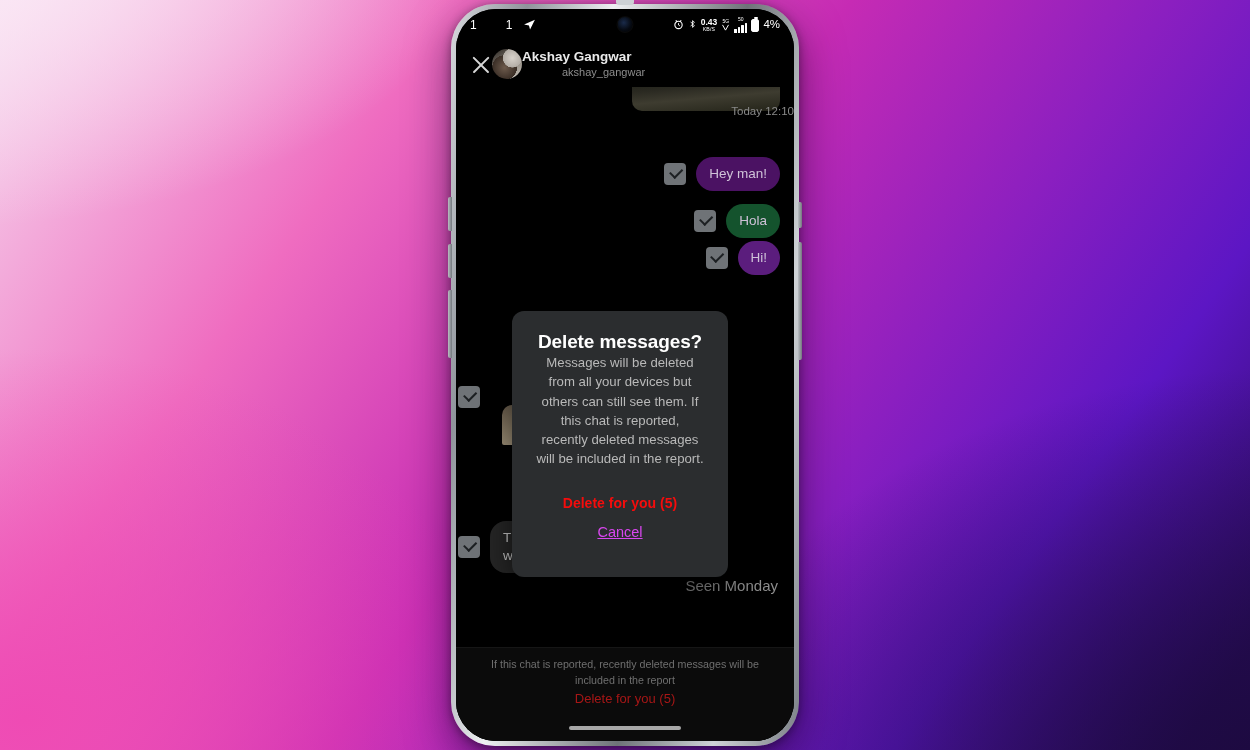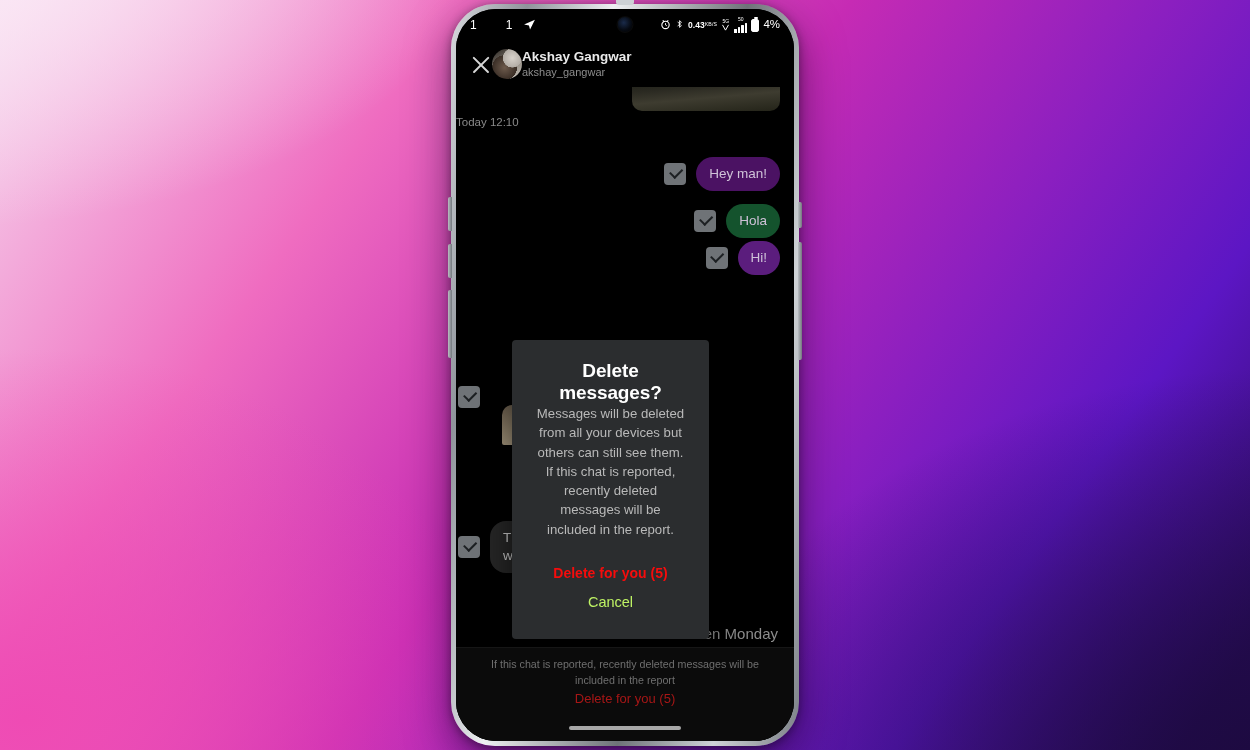--- a/index.html
+++ b/index.html
@@ -62,21 +62,21 @@
     position:absolute; left:50%; transform:translateX(-50%); top:7px;
     width:17px; height:17px; border-radius:50%;
     background:radial-gradient(circle at 42% 38%, #1a2b4a 0%, #060a12 58%, #000 100%);
     border:1px solid #0b0b0b; z-index:5;
   }
   .sb-num { font-size:12px; font-weight:400; line-height:1; }
   #sb-num-1 { margin-right:12px; }
   #sb-num-2 { margin-left:12px; }
   .tg-icon { display:inline-block; margin-left:6px; }
   .sb-text { font-size:11.5px; line-height:1; }
-  .kbs { display:flex; flex-direction:row; align-items:center; line-height:1; }
+  .kbs { display:flex; flex-direction:column; align-items:center; line-height:1; }
   .kbs b { font-size:8.5px; font-weight:700; }
   .kbs i { font-size:5.2px; font-style:normal; letter-spacing:.2px; }
   .mini-stack { display:flex; flex-direction:column; align-items:center; line-height:1; }
   .mini-stack i { font-size:5px; font-style:normal; }
   .bars { display:flex; align-items:flex-end; gap:1.2px; height:11px; }
   .bars span { width:2.4px; background:#fff; border-radius:.5px; }
   .battery {
     width:8px; height:13px; border:1.2px solid #fff; border-radius:2px;
     position:relative; background:linear-gradient(#fff,#fff);
   }
@@ -102,21 +102,21 @@
   #avatar {
     width:30px; height:30px; flex:0 0 30px; border-radius:50%;
     background:
       radial-gradient(circle at 68% 30%, #d8d2cb 0%, #b3ada6 32%, rgba(0,0,0,0) 33%),
       radial-gradient(circle at 42% 62%, #6d5a4c 0%, #3a2e26 48%, rgba(0,0,0,0) 49%),
       linear-gradient(150deg,#2a2520 0%,#8c857c 55%,#cfcac2 100%);
     overflow:hidden;
   }
   .hdr-names { display:flex; flex-direction:column; gap:1px; }
   #hdr-name   { color:#eaeaea; font-size:13.5px; font-weight:700; line-height:1.15; }
-  #hdr-handle { color:#8d8d8d; font-size:11px; line-height:1.15; }
+  #hdr-handle { color:#8d8d8d; font-size:11px; line-height:1.15;margin-left:40px; }
 
   
   #conversation {
     flex:1 1 auto; position:relative; background:#000; overflow:hidden;
   }
   .msg-row {
     position:absolute; display:flex; align-items:center; gap:10px;
     left:2px; right:14px;
   }
   .msg-row.out { justify-content:flex-end; }
@@ -150,71 +150,72 @@
     background:#05060a; border-radius:40% 40% 20% 20%;
   }
   
   #photo-low {
     position:absolute; left:46px; top:318px; width:148px; height:40px;
     border-radius:10px 10px 2px 2px; overflow:hidden;
     background:linear-gradient(160deg,#6a5d4c 0%,#95876f 30%,#b5a68b 55%,#8e8068 78%,#5d5143 100%);
   }
 
   #date-divider {
-    position:absolute; left:0; right:0; top:29px; text-align:left;
+    position:absolute; left:0; right:0; top:18px; text-align:right;
     color:#8a8a8a; font-size:11.5px;
   }
   #seen-label {
     position:absolute; right:16px; bottom:5px;
     color:#8c8c8c; font-size:15px;
   }
 
   
   #bottom-bar {
     flex:0 0 68px; background:#0b0b0b; padding:9px 22px 0;
-    text-align:center; border-top:1px solid #161616;
+    text-align:center; border-top:1px solid #161616;margin-top:48px;
   }
   #bb-note {
     color:#6f6f6f; font-size:10.7px; line-height:1.45;
   }
   #bb-delete {
     color:#a61616; font-size:13px; margin-top:3px; cursor:pointer;
   }
   #nav-bar {
     flex:0 0 26px; background:#0b0b0b; display:flex;
     align-items:center; justify-content:center;
   }
   #nav-pill { width:112px; height:4px; border-radius:3px; background:#a8a8a8; }
 
   
   #dialog {
-    position:absolute; left:56px; top:253px; width:197px;
-    background:#2b2d2f; border-radius:4px; z-index:40;
+    position:absolute; left:56px; top:224px; width:216px;
+    background:#2b2d2f; border-radius:12px; z-index:40;
     box-shadow:0 10px 34px rgba(0,0,0,.62);
     padding:20px 18px 0;
     text-align:center;
   }
   #dlg-title {
     color:#fff; font-size:19px; font-weight:700; letter-spacing:-.1px;
   }
   #dlg-body {
     color:#b9b9b9; font-size:13.2px; line-height:1.46;
     padding:0 6px;
   }
   .dlg-btn {
     display:block; width:100%; text-align:center; cursor:pointer;
     background:transparent; border:0; font-family:inherit;
   }
   #dlg-delete {
     color:#f50c0c; font-size:14px; font-weight:700;
     padding:26px 0 13px;
   }
   #dlg-cancel {
-    color:#bef264; font-size:14.5px;
-    padding:0 0 29px;
+    color:#d946ef; font-size:14.5px;
+    padding:0 0 37px;
+    text-decoration:underline;
   }
 </style>
 </head>
 <body>
 
 <div id="backdrop">
 
   <div id="phone">
     <div id="top-speaker"></div>
     <div class="side-btn" id="btn-vol-up"></div>

